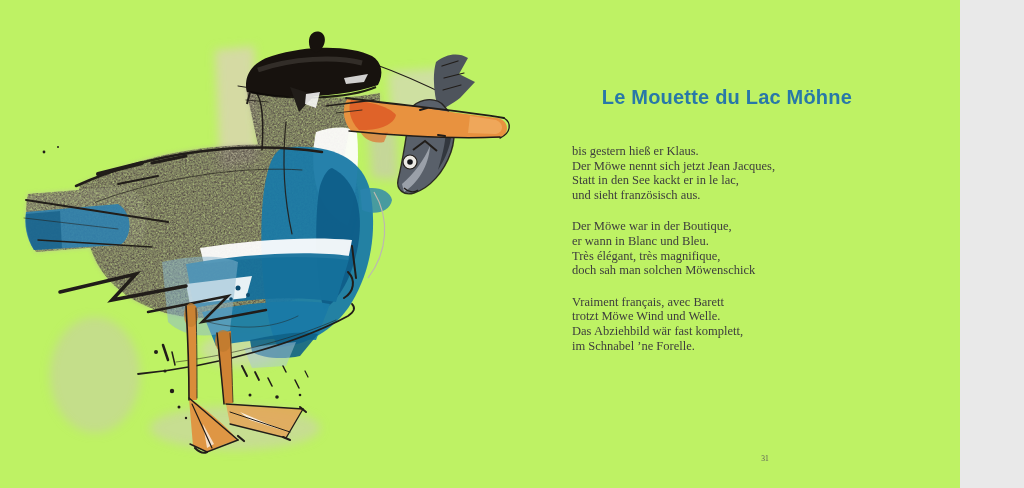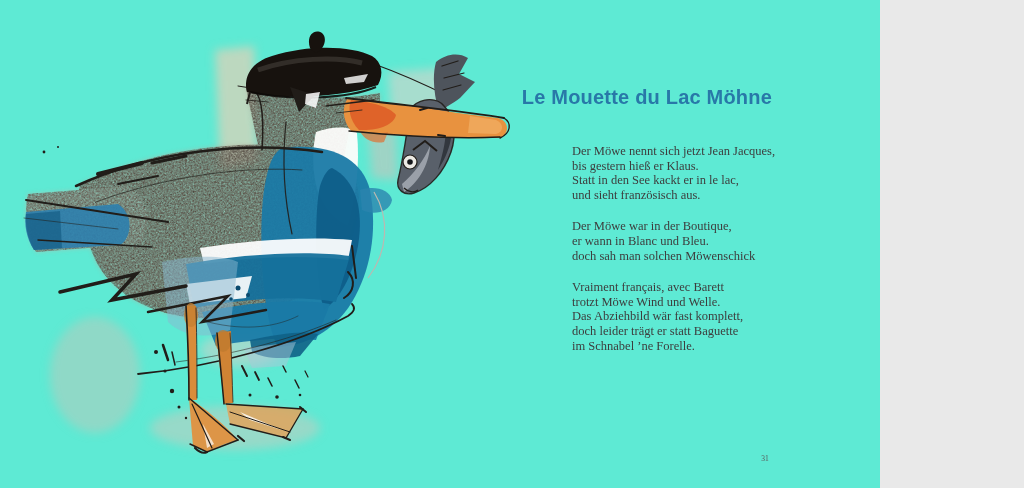--- a/index.html
+++ b/index.html
@@ -1,17 +1,17 @@
 <!DOCTYPE html>
 <html><head>
 <meta charset="utf-8">
 <style>
   html,body{margin:0;padding:0;background:#e9e9e9;}
   .spread{
-    position:relative;width:880px;height:488px;background:#5eead4;
+    position:relative;width:960px;height:488px;background:#bef264;
     overflow:hidden;font-family:"Liberation Serif",serif;
   }
   .illustration{position:absolute;left:0;top:0;width:540px;height:488px;}
   .title{
     position:absolute;top:86px;right:108px;width:420px;text-align:right;
     font-family:"Liberation Sans",sans-serif;font-weight:bold;font-size:20px;
     letter-spacing:0.2px;color:#2878a8;
   }
   .poem{
     position:absolute;left:572px;top:144px;width:330px;
@@ -223,34 +223,34 @@
         <path d="M420,110 L427,108" stroke-width="2"></path>
         <path d="M438,135 L445,136" stroke-width="2"></path>
       </g>
     </g>
   </svg>
 
   <div class="title" style="color: rgb(40, 120, 168);">Le Mouette du Lac Möhne</div>
 
   <div class="poem" style="color: rgb(61, 61, 61);">
     <div class="stanza">
+      <span class="line">bis gestern hieß er Klaus.</span>
       <span class="line">Der Möwe nennt sich jetzt Jean Jacques,</span>
-      <span class="line">bis gestern hieß er Klaus.</span>
       <span class="line">Statt in den See kackt er in le lac,</span>
       <span class="line">und sieht französisch aus.</span>
     </div>
     <div class="stanza">
       <span class="line">Der Möwe war in der Boutique,</span>
       <span class="line">er wann in Blanc und Bleu.</span>
+      <span class="line">Très élégant, très magnifique,</span>
       <span class="line">doch sah man solchen Möwenschick</span>
     </div>
     <div class="stanza">
       <span class="line">Vraiment français, avec Barett</span>
       <span class="line">trotzt Möwe Wind und Welle.</span>
       <span class="line">Das Abziehbild wär fast komplett,</span>
-      <span class="line">doch leider trägt er statt Baguette</span>
       <span class="line">im Schnabel ’ne Forelle.</span>
     </div>
   </div>
 
   <div class="page-number">31</div>
 
 </div>
 
 </body></html>

